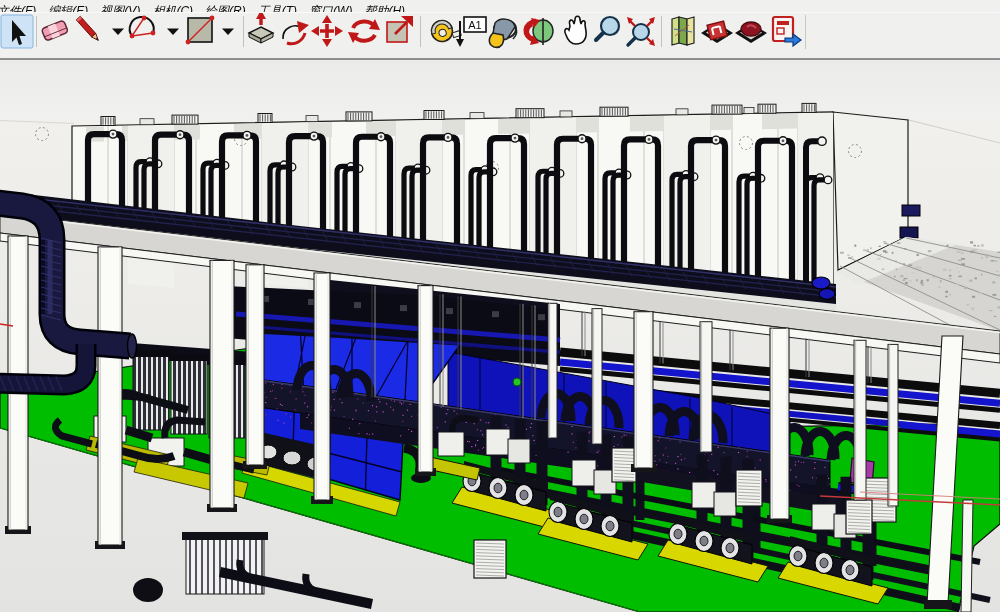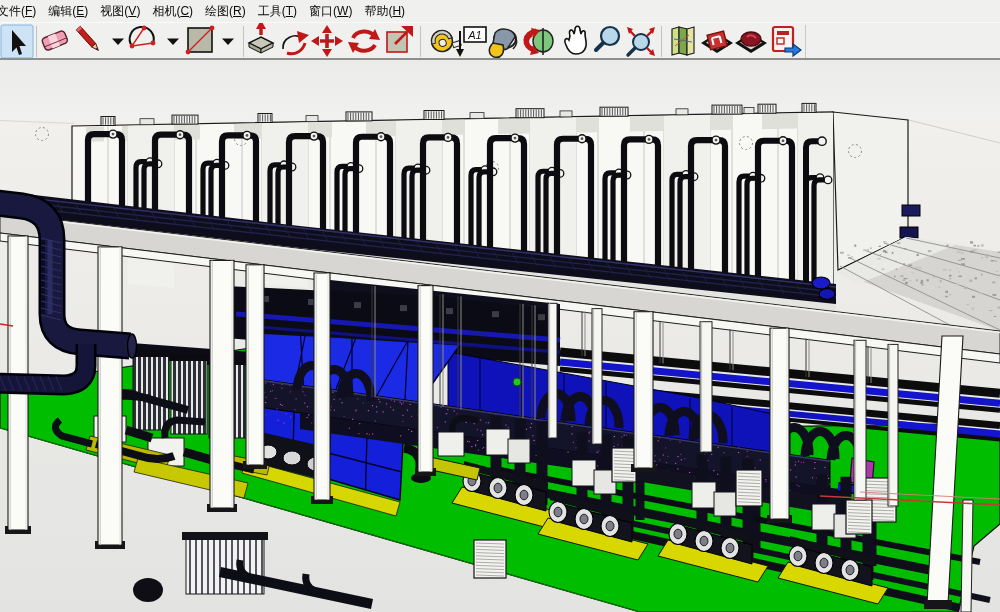--- a/index.html
+++ b/index.html
@@ -1,22 +1,22 @@
 <!DOCTYPE html>
 <html><head><meta charset="utf-8">
 <style>
 html,body{margin:0;padding:0;width:1000px;height:612px;overflow:hidden;
  font-family:"Liberation Sans",sans-serif;background:#f0f0ee;}
 #menubar{position:absolute;left:0;top:0;width:1000px;height:22px;background:#f0f0ee;
- font-size:12px;color:#0a0a0a;white-space:nowrap;}
+ font-size:12px;color:#0a0a0a;white-space:nowrap;font-style:italic;}
 .mi{display:inline-block;margin:0;padding:3px 6px 0 6px;}
 .mi:first-child{padding-left:0;margin-left:-3px;}
 .mi u{text-decoration:underline;}
-#toolbar{position:absolute;left:0;top:22px;width:1000px;height:38px;background:#f0f0ee;
- border-top:1px solid #fafafa;font-style:italic;}
+#toolbar{position:absolute;left:0;top:12px;width:1000px;height:38px;background:#f0f0ee;
+ border-top:1px solid #fafafa;}
 #tbline{position:absolute;left:0;top:58px;width:1000px;height:2px;
  background:#8e8e8e;border-bottom:1px solid #fdfdfd;}
 #viewport{position:absolute;left:0;top:60px;width:1000px;height:552px;}
 </style></head>
 <body>
 <div id="menubar"><span class="mi">文件(<u>F</u>)</span><span class="mi">编辑(<u>E</u>)</span><span class="mi">视图(<u>V</u>)</span><span class="mi">相机(<u>C</u>)</span><span class="mi">绘图(<u>R</u>)</span><span class="mi">工具(<u>T</u>)</span><span class="mi">窗口(<u>W</u>)</span><span class="mi">帮助(<u>H</u>)</span></div>
 <div id="toolbar"><svg width="1000" height="38" viewBox="0 22 1000 38">
       <rect x="1.0" y="24.0" width="32.0" height="33.0" fill="#cfe3f7" stroke="#84b5e3" stroke-width="1" rx="2"></rect>
 <path d="M 12 29 L 12 51 L 16.5 46.5 L 19 54 L 22 53 L 19.5 45 L 26 45 Z" fill="#111"></path>
 <line x1="36.5" y1="25.0" x2="36.5" y2="56.0" stroke="#c2c2be" stroke-width="1"></line>

